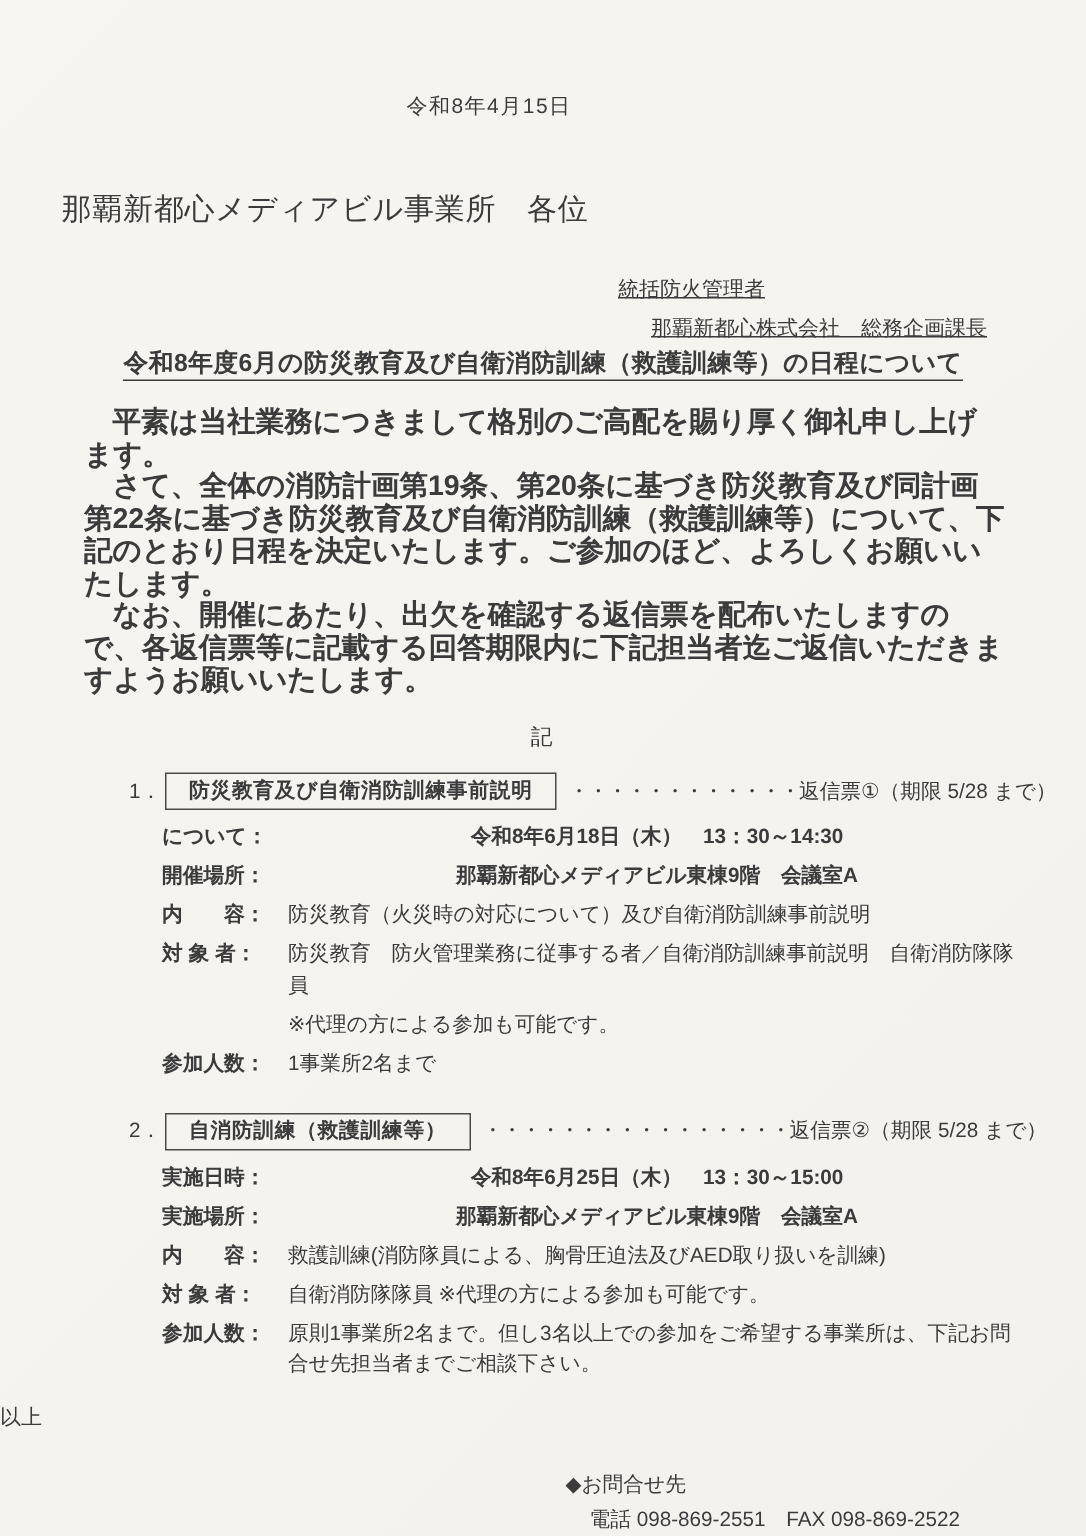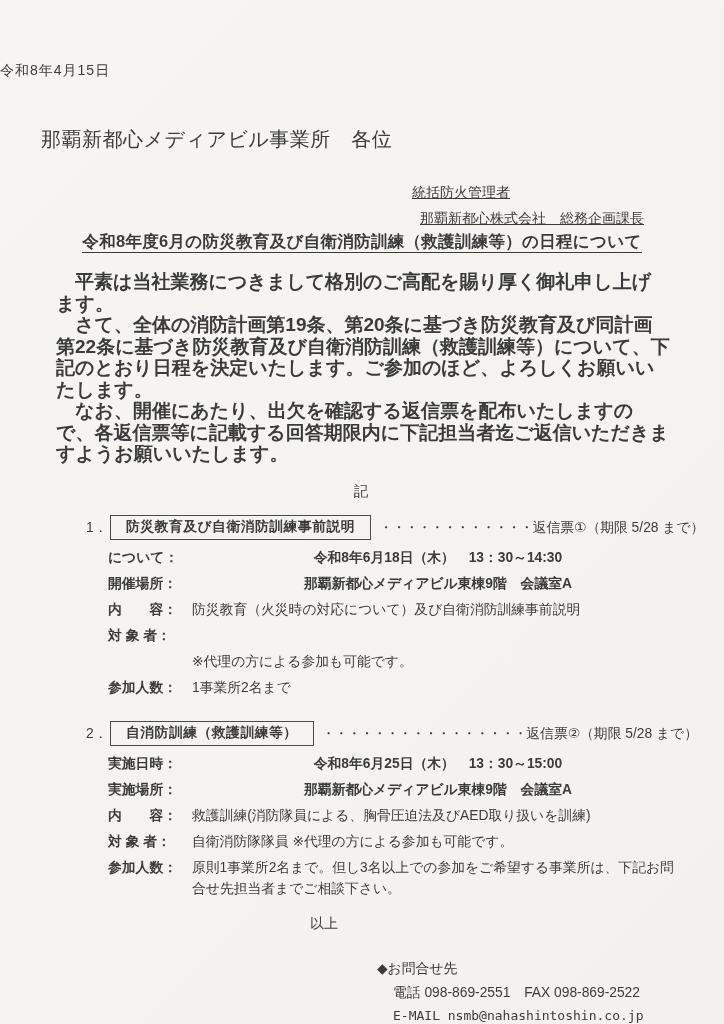--- a/index.html
+++ b/index.html
@@ -13,38 +13,38 @@
     height:1024px;
     margin:0 auto;
     background:linear-gradient(135deg,#f6f5f2 0%,#f4f3f0 55%,#f2f1ee 100%);
     color:#3b3b3b;
     overflow:hidden;
     box-sizing:border-box;
   }
   .date-line{
     padding-top:62px;
     padding-right:72px;
-    text-align:left;
+    text-align:center;
     font-size:14px;
     letter-spacing:1px;
   }
   .recipient{
     margin-top:46px;
     margin-left:41px;
     font-size:20px;
     letter-spacing:.5px;
   }
   .sender{
     margin-top:26px;
     margin-left:412px;
     font-size:14px;
     line-height:26px;
     text-decoration:underline;
   }
-  .sender .sender-line2{margin-left:8px;}
+  .sender .sender-line2{margin-left:22px;}
   .doc-title{
     text-align:center;
     font-size:16.5px;
     font-weight:bold;
     letter-spacing:.3px;
   }
   .doc-title span{
     border-bottom:1.6px solid #3b3b3b;
     padding-bottom:2px;
   }
@@ -103,21 +103,21 @@
     font-weight:bold;
   }
   .detail-value{
     flex:1 1 auto;
     padding-left:6px;
   }
   .bold-value{font-weight:bold;text-align:center;}
   .closing{
     margin-top:16px;
     padding-right:76px;
-    text-align:center;
+    text-align:left;
     font-size:14px;
   }
   .contact{
     margin-top:24px;
     margin-left:377px;
     font-size:13.8px;
     line-height:23.5px;
   }
   .contact-indent{margin-left:16px;}
   .mono{
@@ -165,20 +165,21 @@
     <div class="detail-row">
       <span class="detail-label">開催場所：</span>
       <span class="detail-value bold-value">那覇新都心メディアビル東棟9階　会議室A</span>
     </div>
     <div class="detail-row">
       <span class="detail-label">内　　容：</span>
       <span class="detail-value">防災教育（火災時の対応について）及び自衛消防訓練事前説明</span>
     </div>
     <div class="detail-row">
       <span class="detail-label">対 象 者：</span>
+      <span class="detail-value">防災教育　防火管理業務に従事する者／自衛消防訓練事前説明　自衛消防隊隊員</span>
     </div>
     <div class="detail-row">
       <span class="detail-label"></span>
       <span class="detail-value">※代理の方による参加も可能です。</span>
     </div>
     <div class="detail-row">
       <span class="detail-label">参加人数：</span>
       <span class="detail-value">1事業所2名まで</span>
     </div>
   </div>

